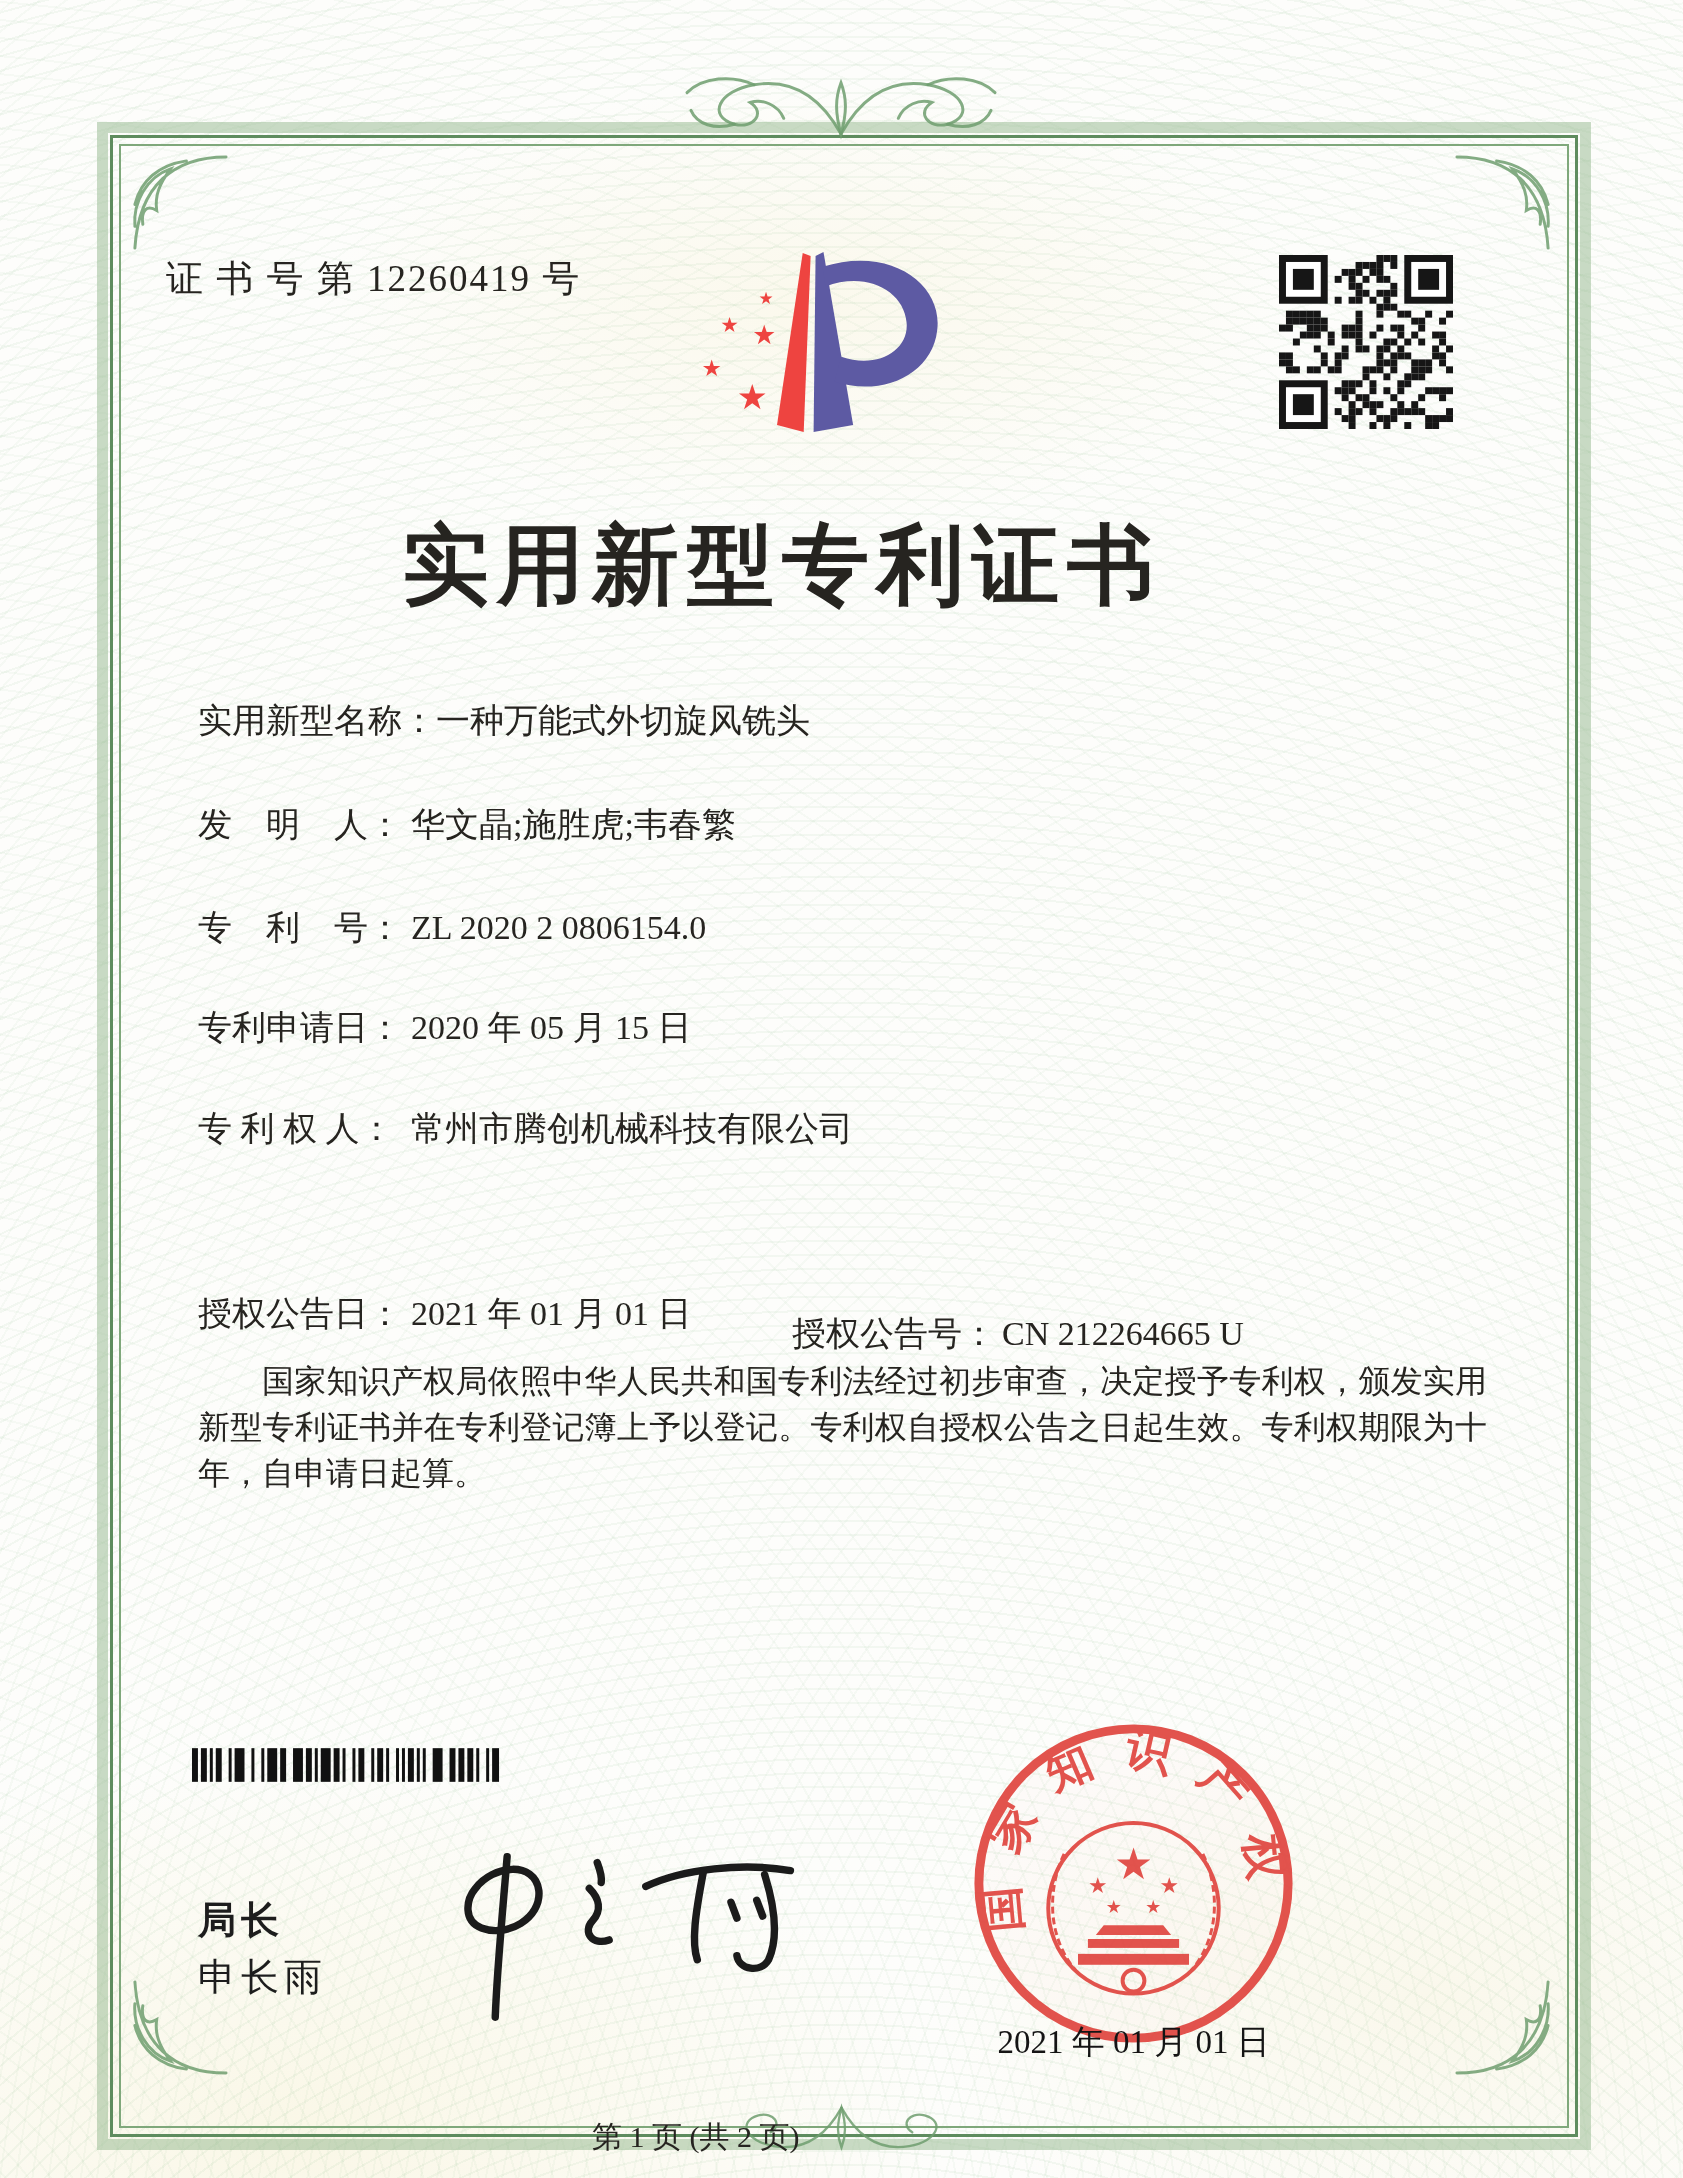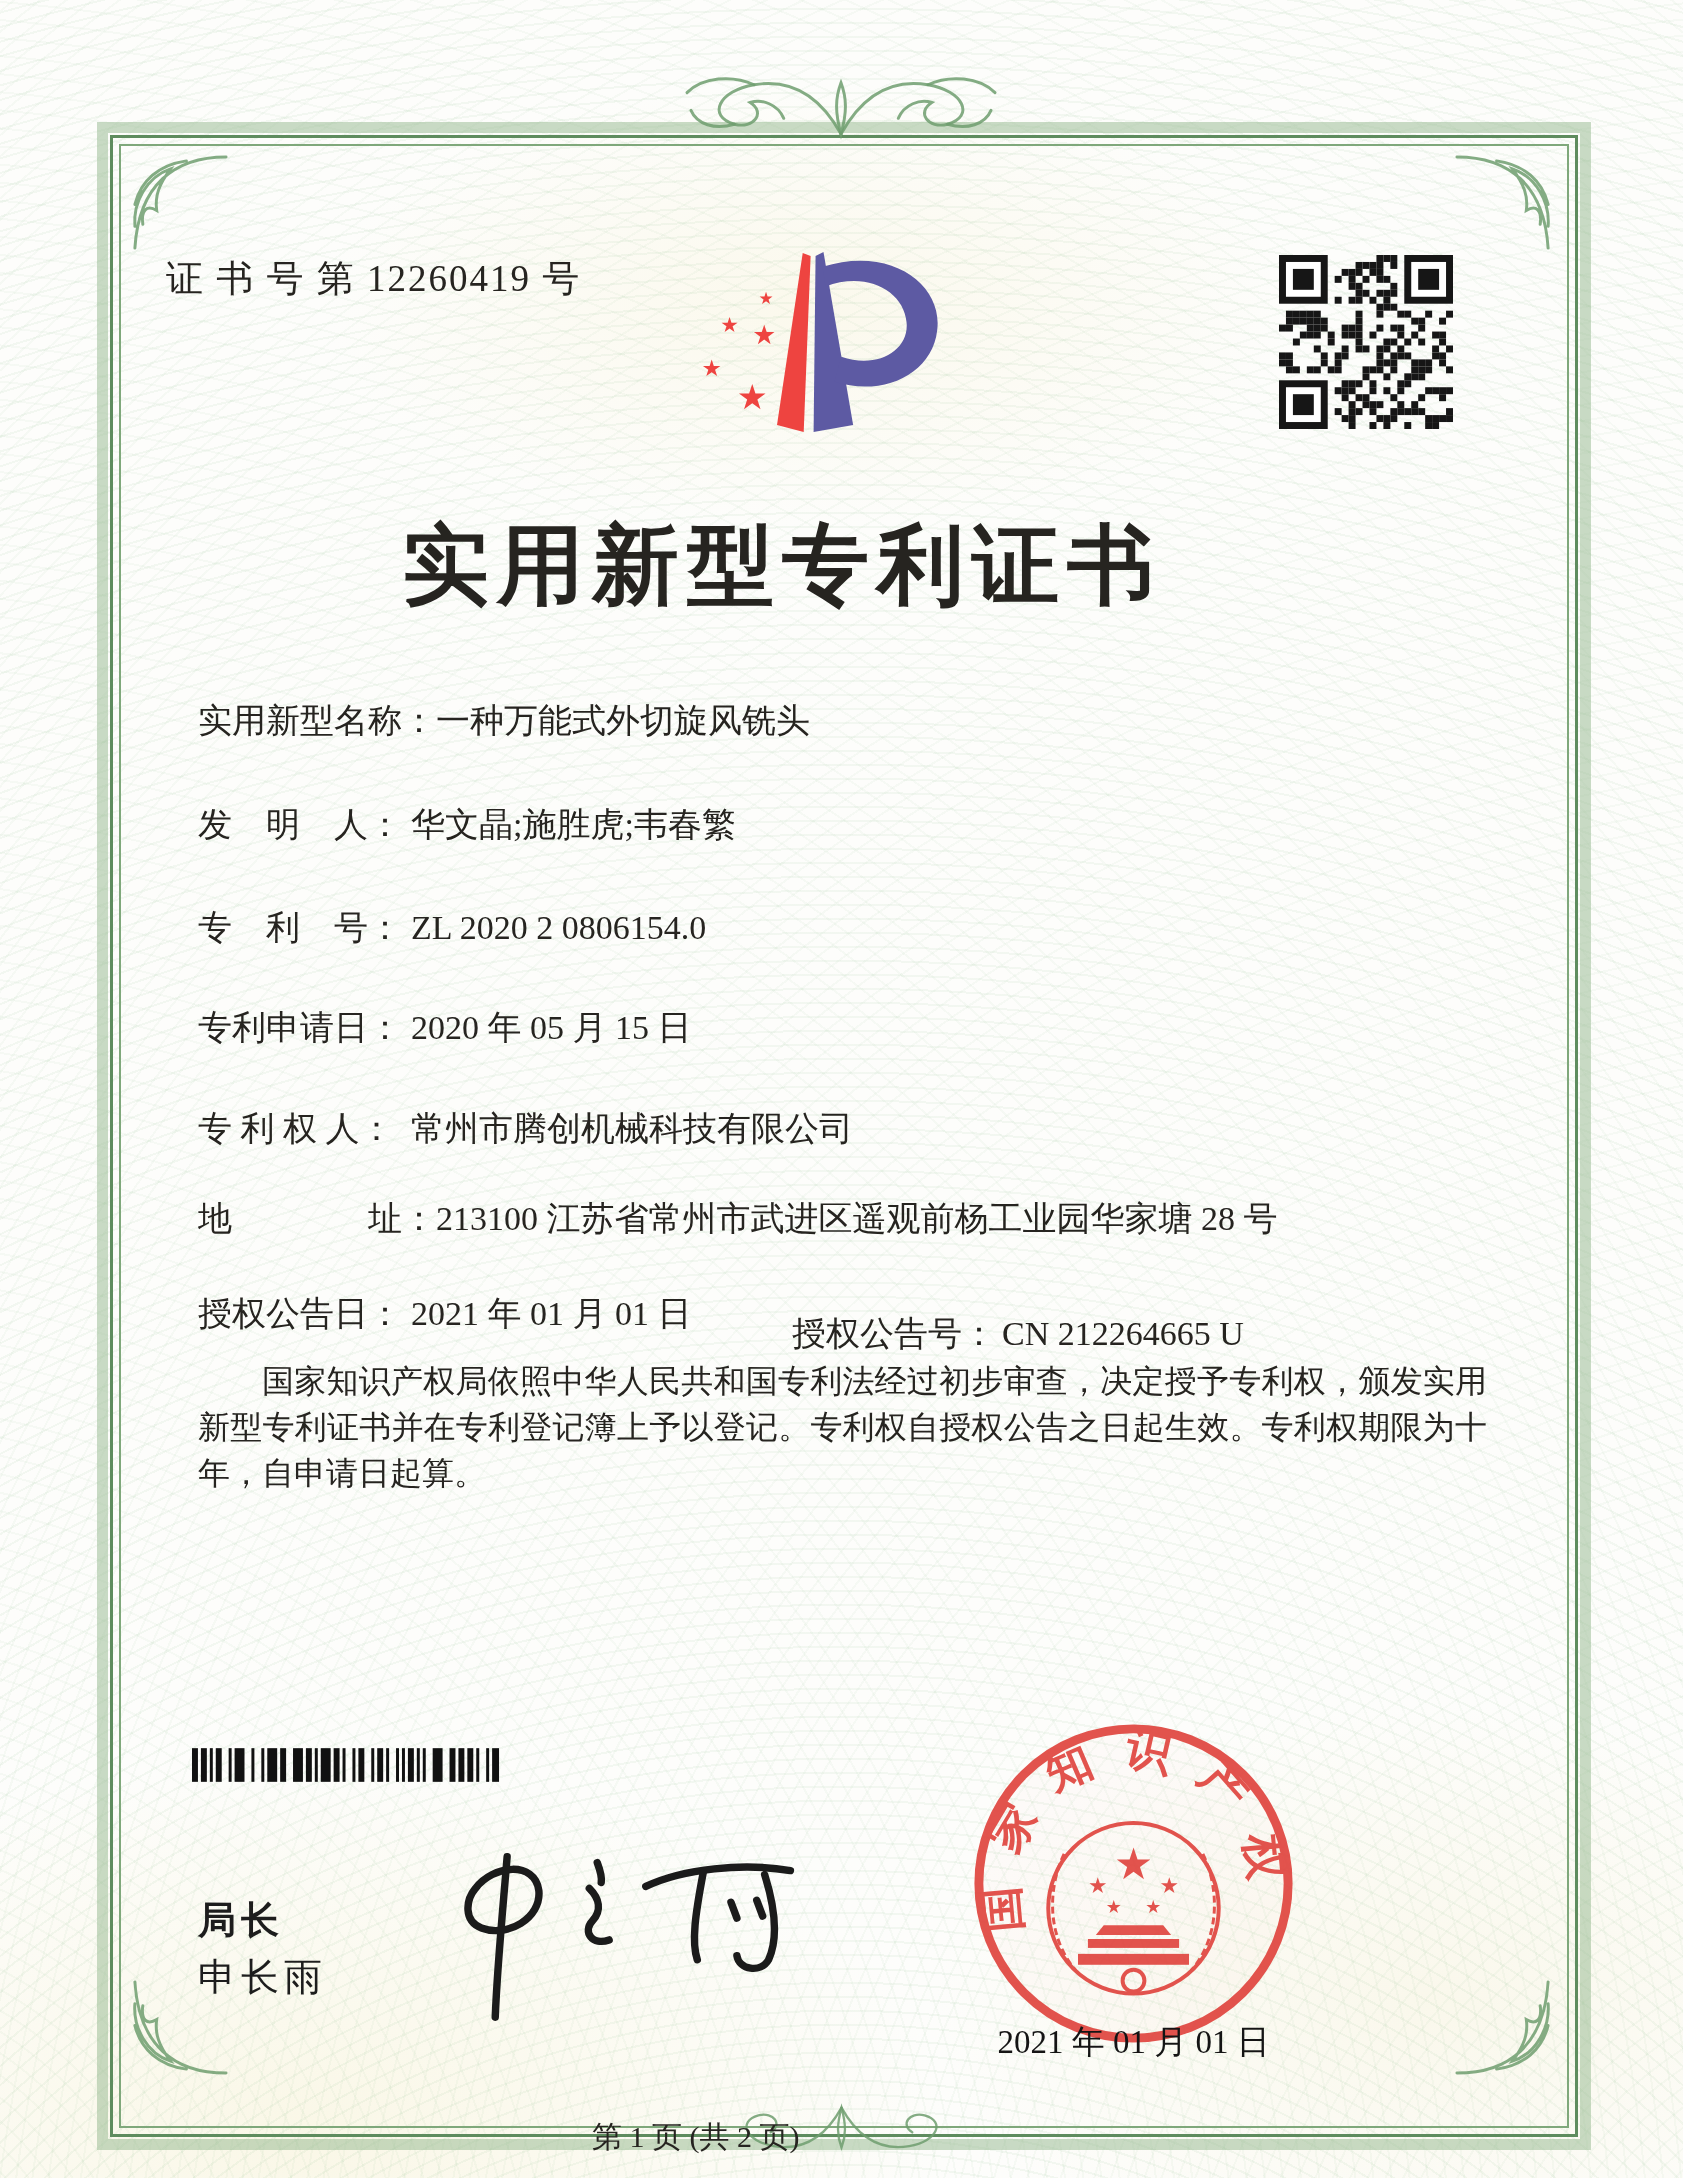--- a/index.html
+++ b/index.html
@@ -295,21 +295,20 @@
       <rect x="14.08" y="140.8" width="21.12" height="21.12" fill="#161616"></rect>
     </svg>
 
   <div class="abs title">实用新型专利证书</div>
 
   <div class="abs row" style="top:698px;"><span class="lbl">实用新型名称：</span><span>一种万能式外切旋风铣头</span></div>
   <div class="abs row" style="top:802px;"><span class="lbl">发　明　人：</span><span>华文晶;施胜虎;韦春繁</span></div>
   <div class="abs row" style="top:905px;"><span class="lbl">专　利　号：</span><span>ZL 2020 2 0806154.0</span></div>
   <div class="abs row" style="top:1005px;"><span class="lbl">专利申请日：</span><span>2020 年 05 月 15 日</span></div>
   <div class="abs row" style="top:1106px;"><span class="lbl">专 利 权 人：</span><span>常州市腾创机械科技有限公司</span></div>
-  <div class="abs row" style="top:1196px;"><span class="lbl">地　　　　址：</span><span>213100 江苏省常州市武进区遥观前杨工业园华家塘 28 号</span></div>
   <div class="abs row" style="top:1291px;">
     <span class="lbl">授权公告日：</span><span>2021 年 01 月 01 日</span>
     <span class="row7b"><span class="lbl">授权公告号：</span><span>CN 212264665 U</span></span>
   </div>
 
   <div class="abs paras">
     <p>国家知识产权局依照中华人民共和国专利法经过初步审查，决定授予专利权，颁发实用新型专利证书并在专利登记簿上予以登记。专利权自授权公告之日起生效。专利权期限为十年，自申请日起算。</p>
   </div>
 
   <svg class="abs" id="barcode" style="left:192px;top:1748px;" width="311" height="34" viewBox="0 0 314 34">

